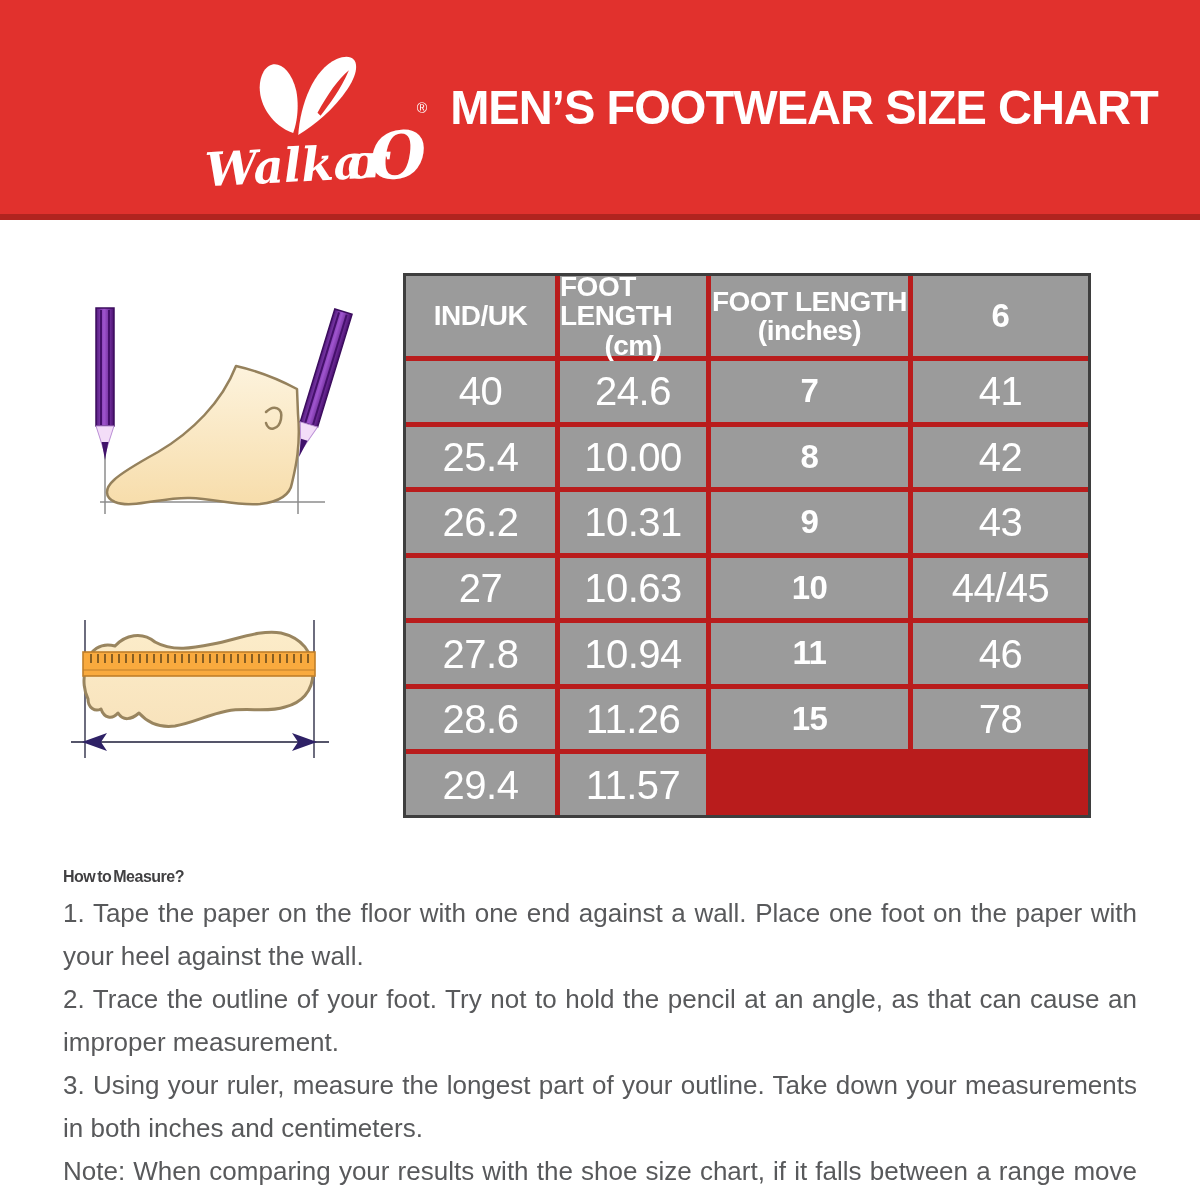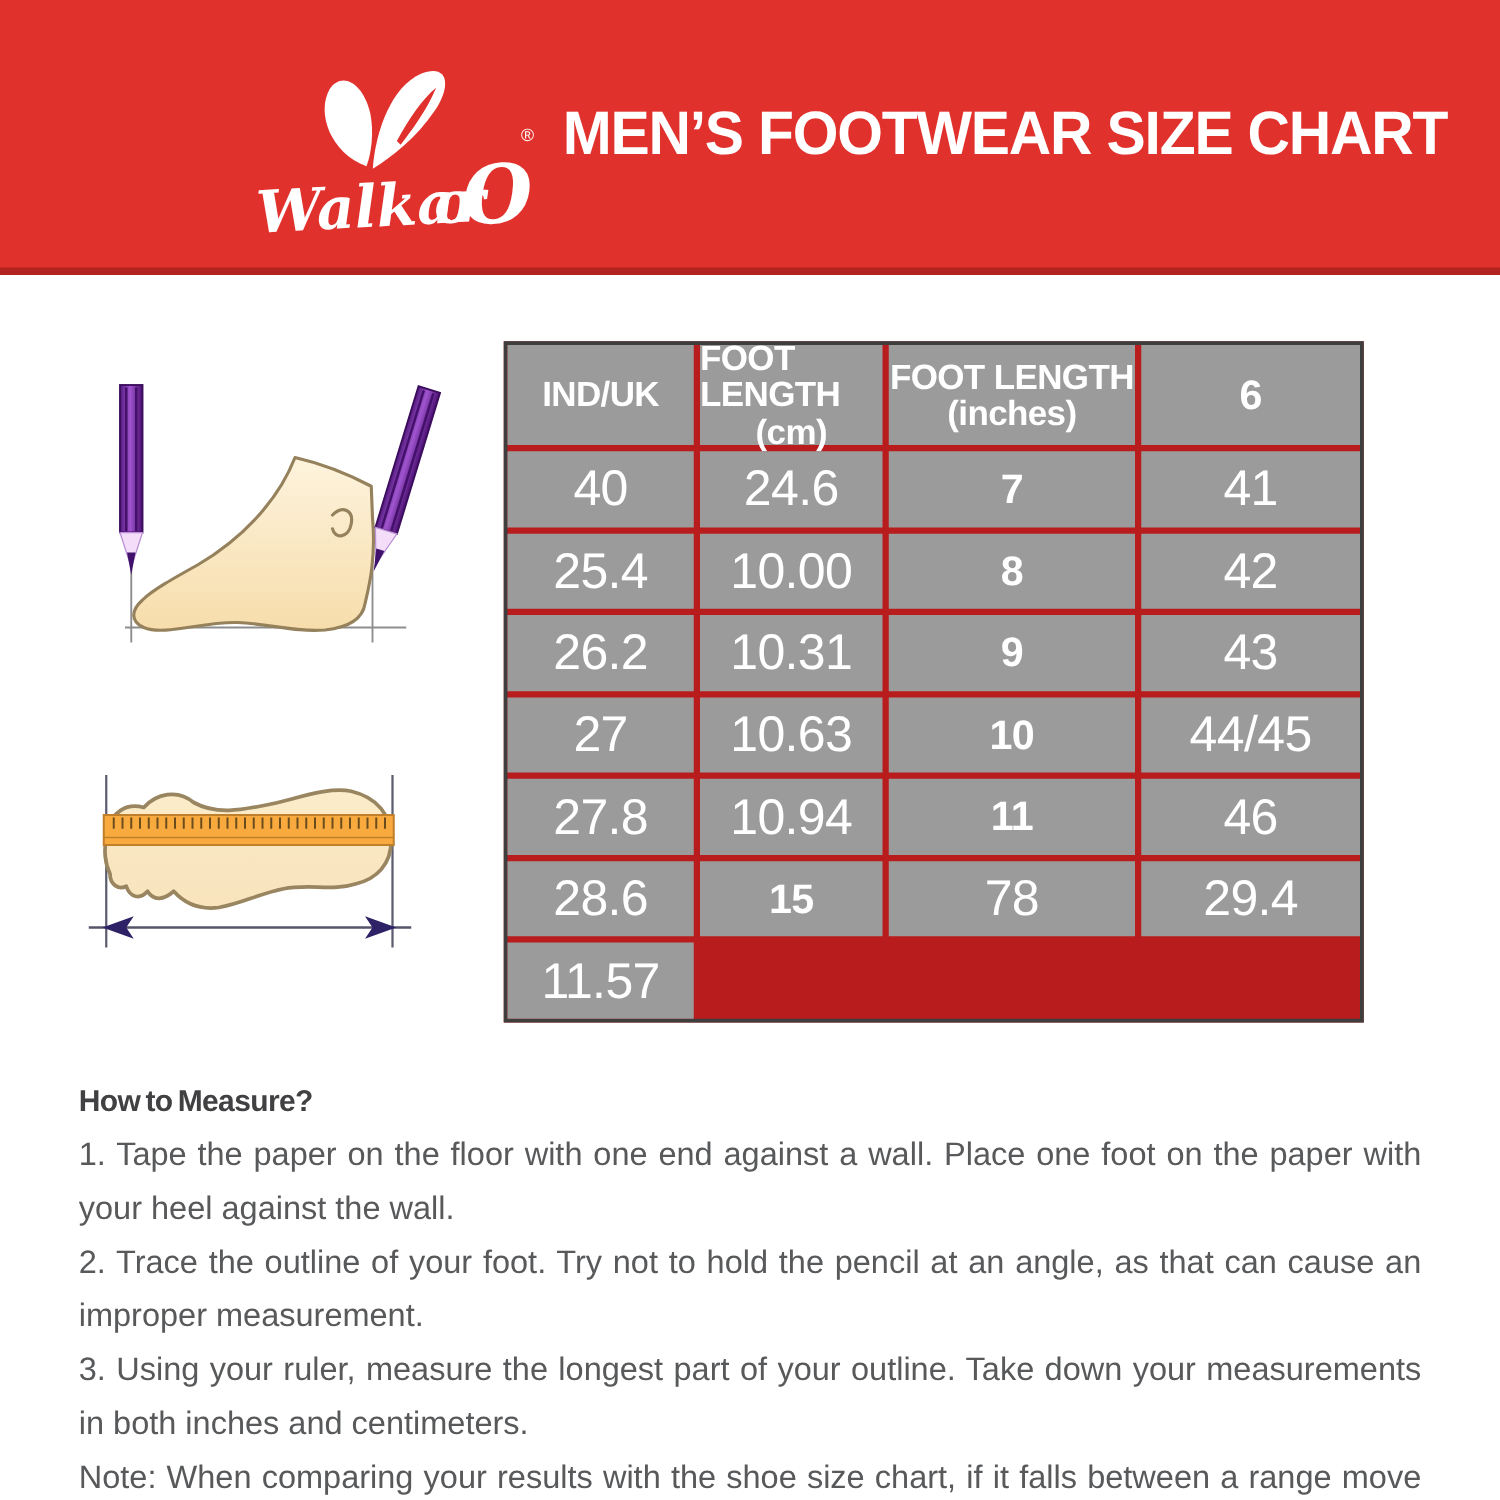--- a/index.html
+++ b/index.html
@@ -37,21 +37,21 @@
   .size-table .td{font-size:40px;letter-spacing:-.5px;}
   .size-table .td.first{font-weight:bold;font-size:33px;}
   
   .illo1{position:absolute;left:70px;top:292px;width:320px;height:235px;}
   .illo2{position:absolute;left:55px;top:600px;width:340px;height:170px;}
   
   .howto{
     position:absolute;left:63px;top:868px;width:1074px;color:#58595b;
   }
   .howto h3{
-    margin:0 0 6px 0;font-size:24px;color:#414042;letter-spacing:-.5px;
+    margin:0 0 6px 0;font-size:16px;color:#414042;letter-spacing:-.5px;
     word-spacing:-2px;
   }
   .howto p{
     margin:0;font-size:26px;line-height:43px;text-align:justify;
   }
 </style>
 </head>
 <body>
 
 <div class="banner">
@@ -108,20 +108,21 @@
   <div class="cell td">10.63</div>
 
   <div class="cell td first">10</div>
   <div class="cell td">44/45</div>
   <div class="cell td">27.8</div>
   <div class="cell td">10.94</div>
 
   <div class="cell td first">11</div>
   <div class="cell td">46</div>
   <div class="cell td">28.6</div>
+  <div class="cell td">11.26</div>
 
   <div class="cell td first">15</div>
   <div class="cell td">78</div>
   <div class="cell td">29.4</div>
   <div class="cell td">11.57</div>
 </div>
 
 <svg class="illo1" viewBox="0 0 320 235" aria-hidden="true">
   <defs>
     <linearGradient id="skin1" x1="0" y1="0" x2="0" y2="1">

